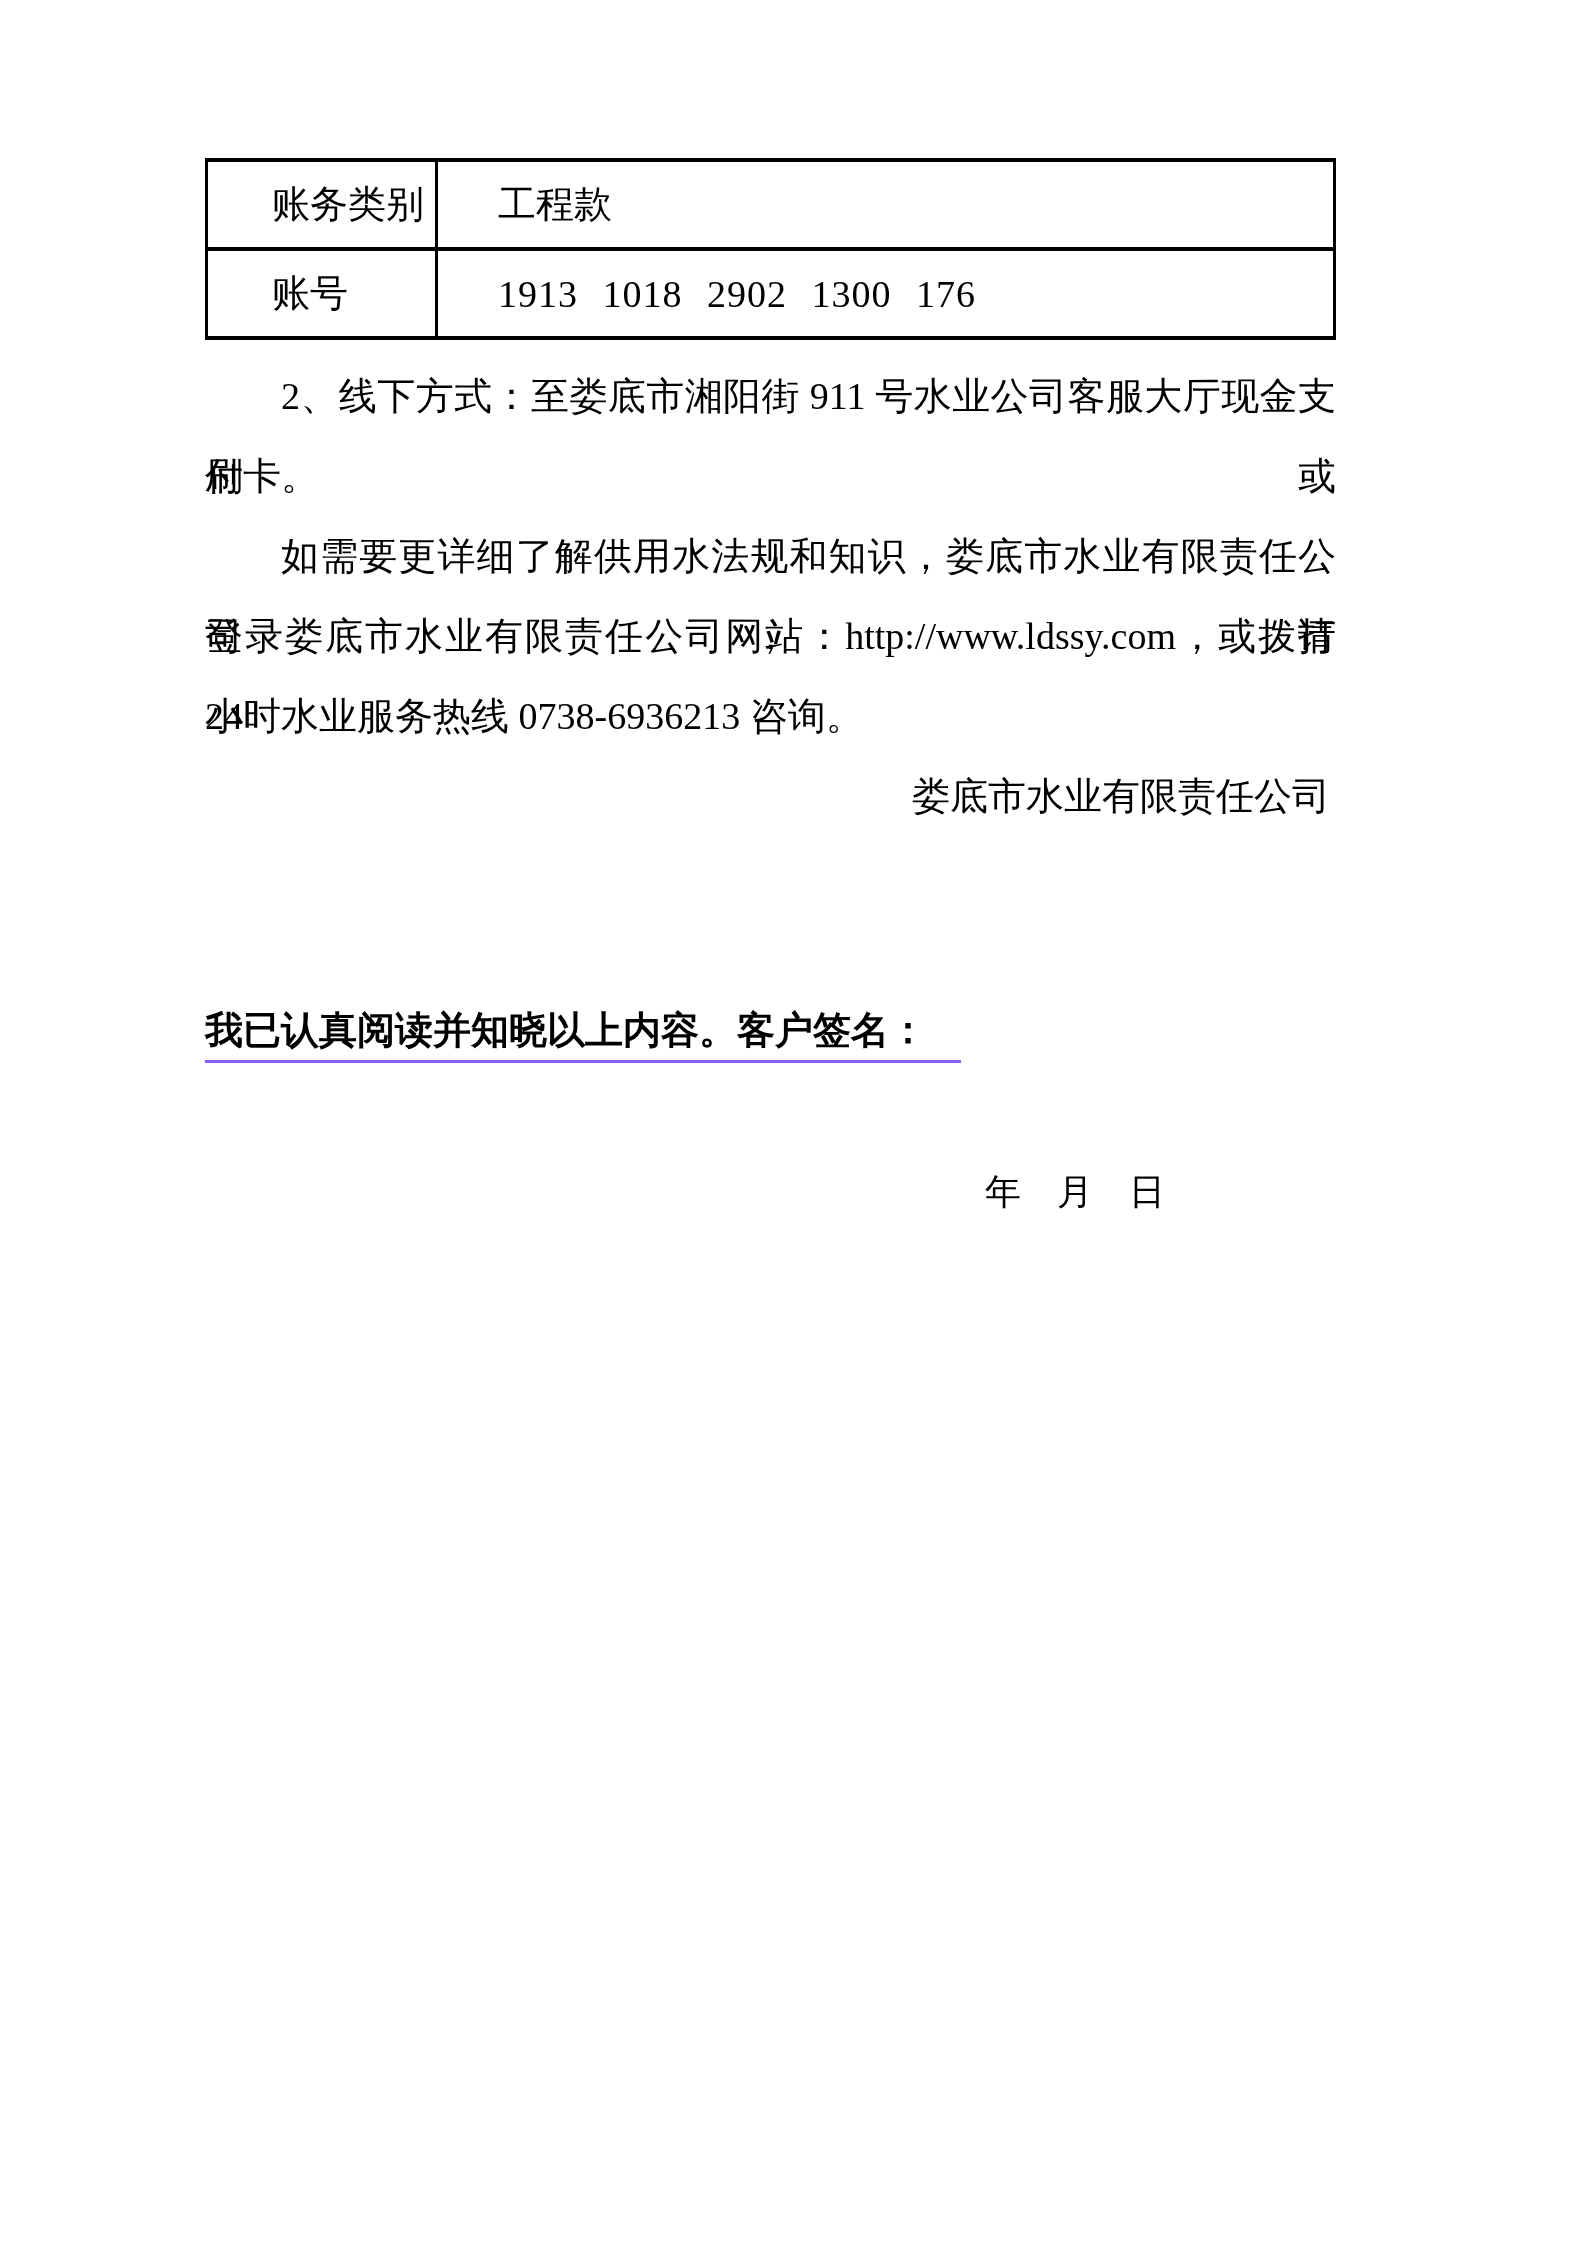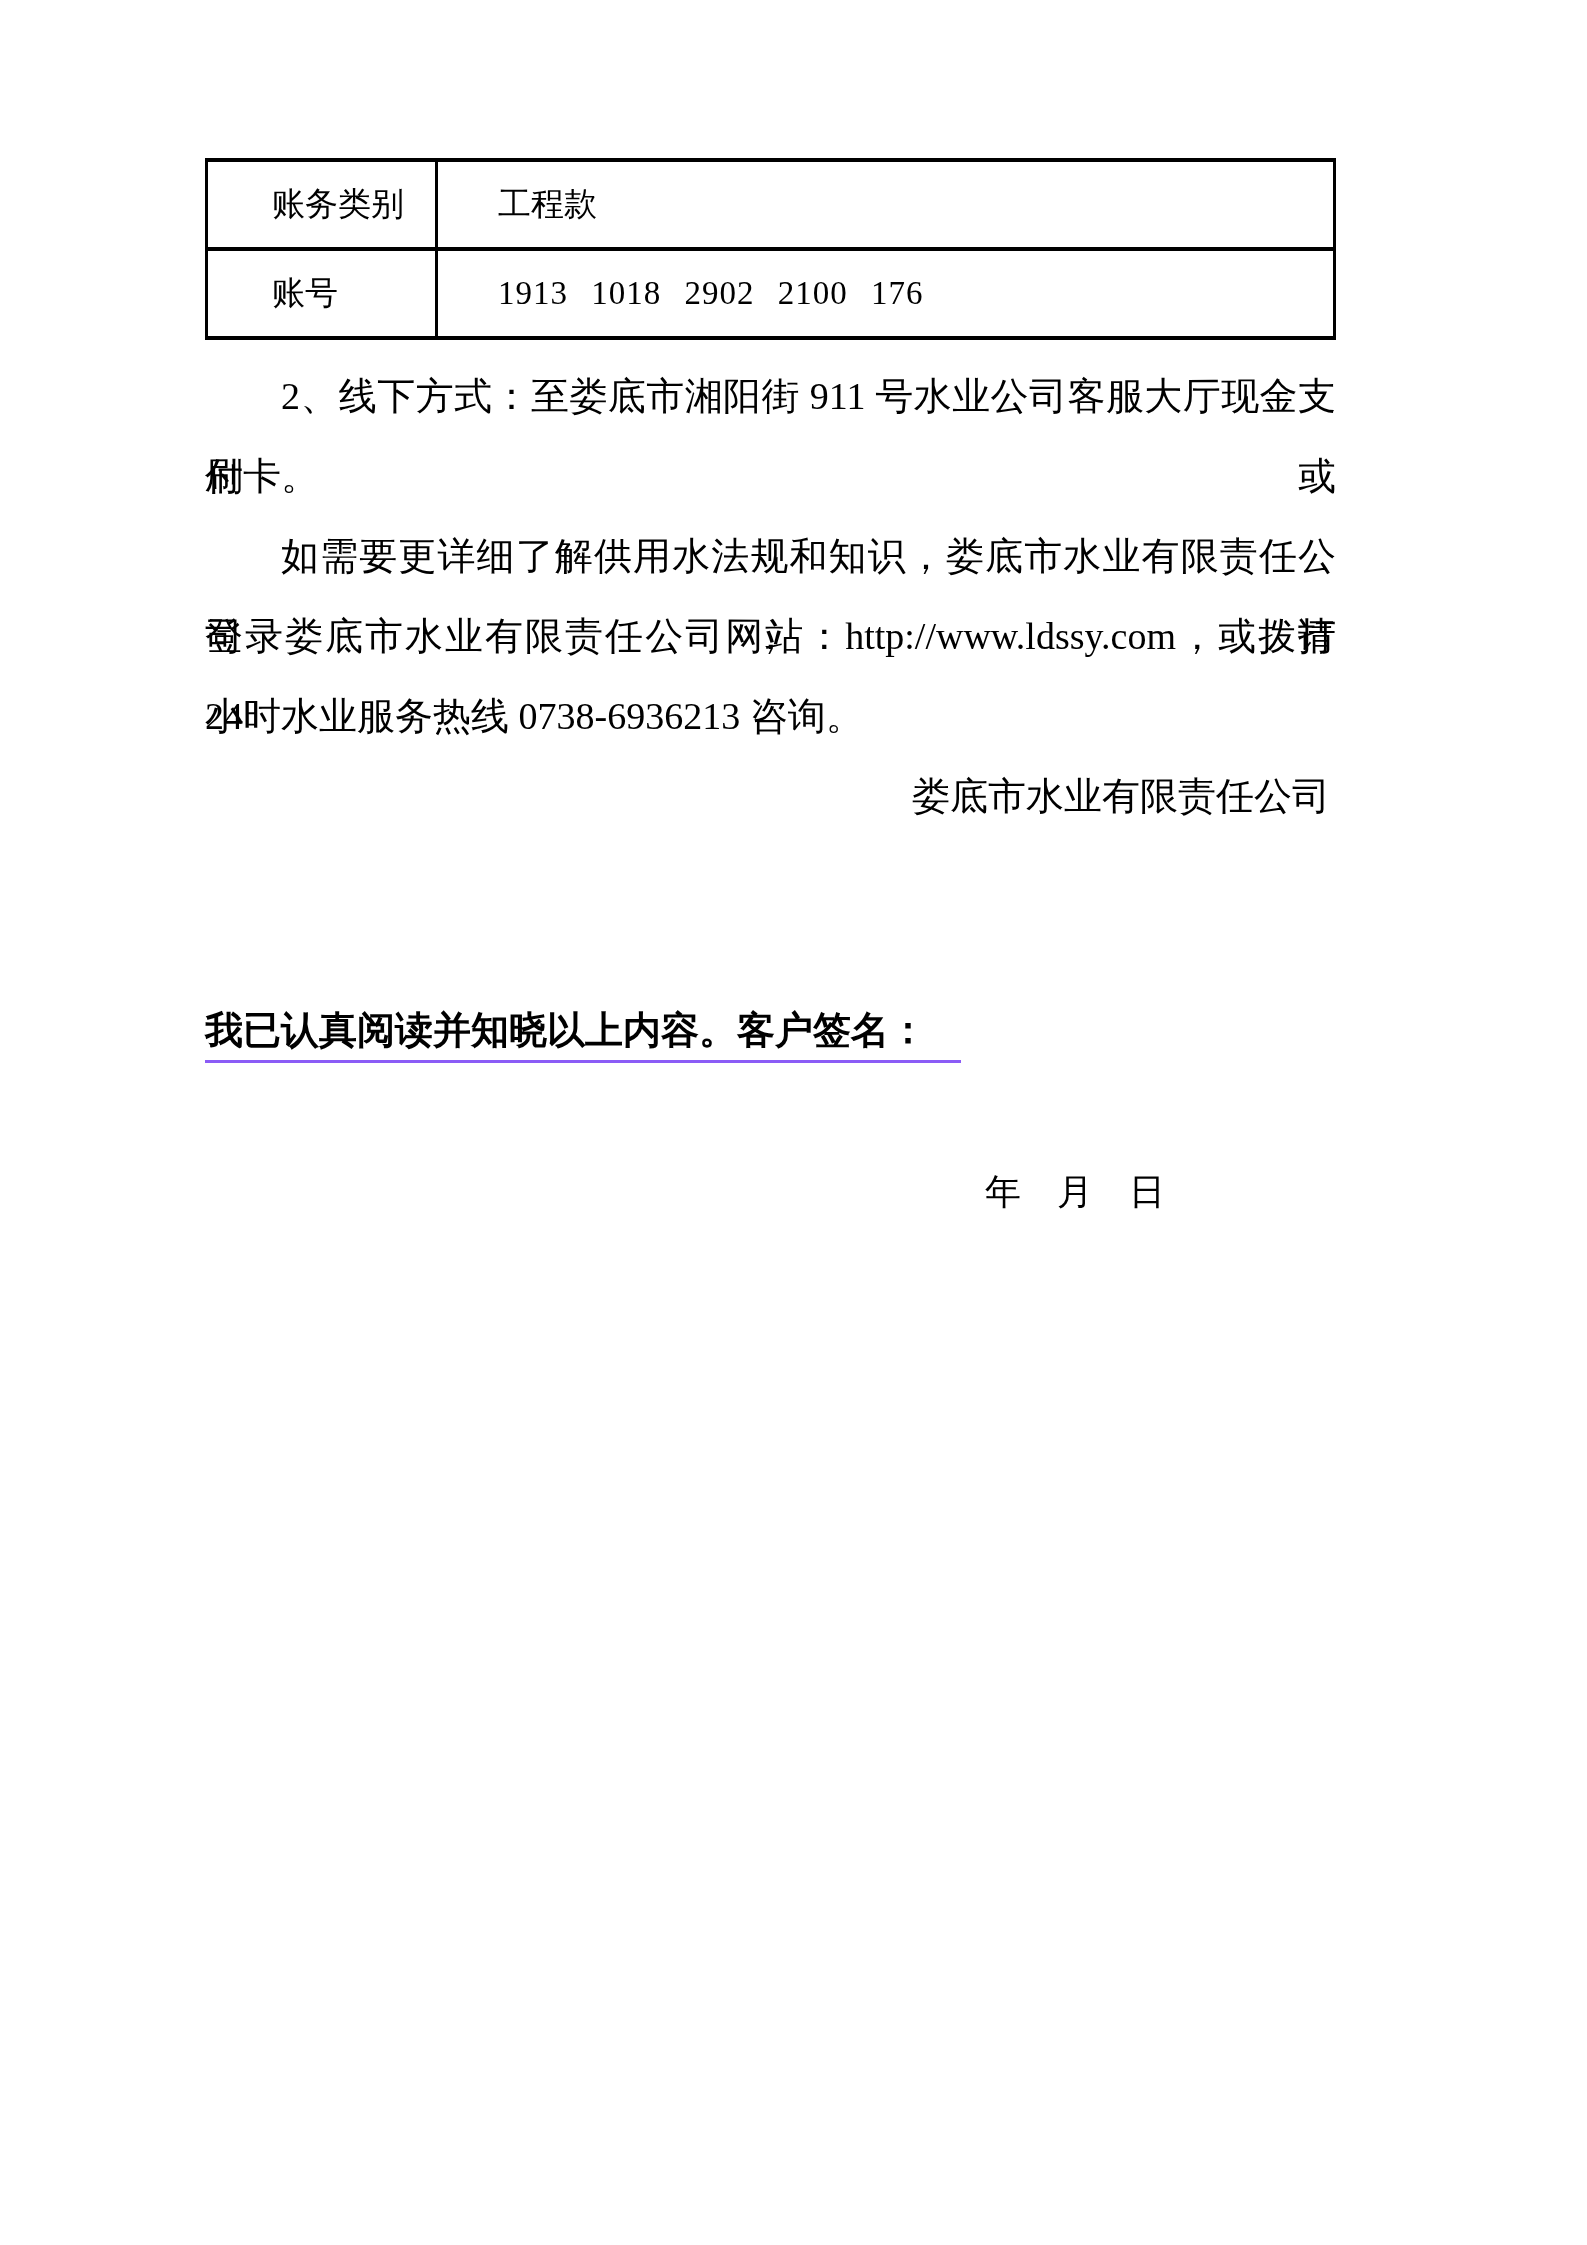--- a/index.html
+++ b/index.html
@@ -28,21 +28,21 @@
   }
   
   table.acct {
     border-collapse: collapse;
     width: 1131px;
     table-layout: fixed;
   }
   table.acct td {
     border: 3px solid #000000;
     height: 89px;
-    font-size: 33px;
+    font-size: 38px;
     vertical-align: middle;
     padding: 0;
     overflow: hidden;
     white-space: nowrap;
   }
   table.acct tr td { border-top-width: 4px; border-bottom-width: 4px; }
   table.acct td.label-cell {
     width: 230px;
     padding-left: 64px;
     border-right-width: 2px;
@@ -104,21 +104,21 @@
   <div class="content">
 
     <table class="acct">
       <tbody>
         <tr>
           <td class="label-cell">账务类别</td>
           <td class="value-cell">工程款</td>
         </tr>
         <tr>
           <td class="label-cell">账号</td>
-          <td class="value-cell account-number">1913 1018 2902 2100 176</td>
+          <td class="value-cell account-number">1913 1018 2902 1300 176</td>
         </tr>
       </tbody>
     </table>
 
     <div class="bodytext">
       <div class="line fill indent">2、线下方式：至娄底市湘阳街 911 号水业公司客服大厅现金支付或</div>
       <div class="line">刷卡。</div>
       <div class="line fill indent">如需要更详细了解供用水法规和知识，娄底市水业有限责任公司，请</div>
       <div class="line fill">登录娄底市水业有限责任公司网站：http://www.ldssy.com，或拨打 24</div>
       <div class="line">小时水业服务热线 0738-6936213 咨询。</div>

